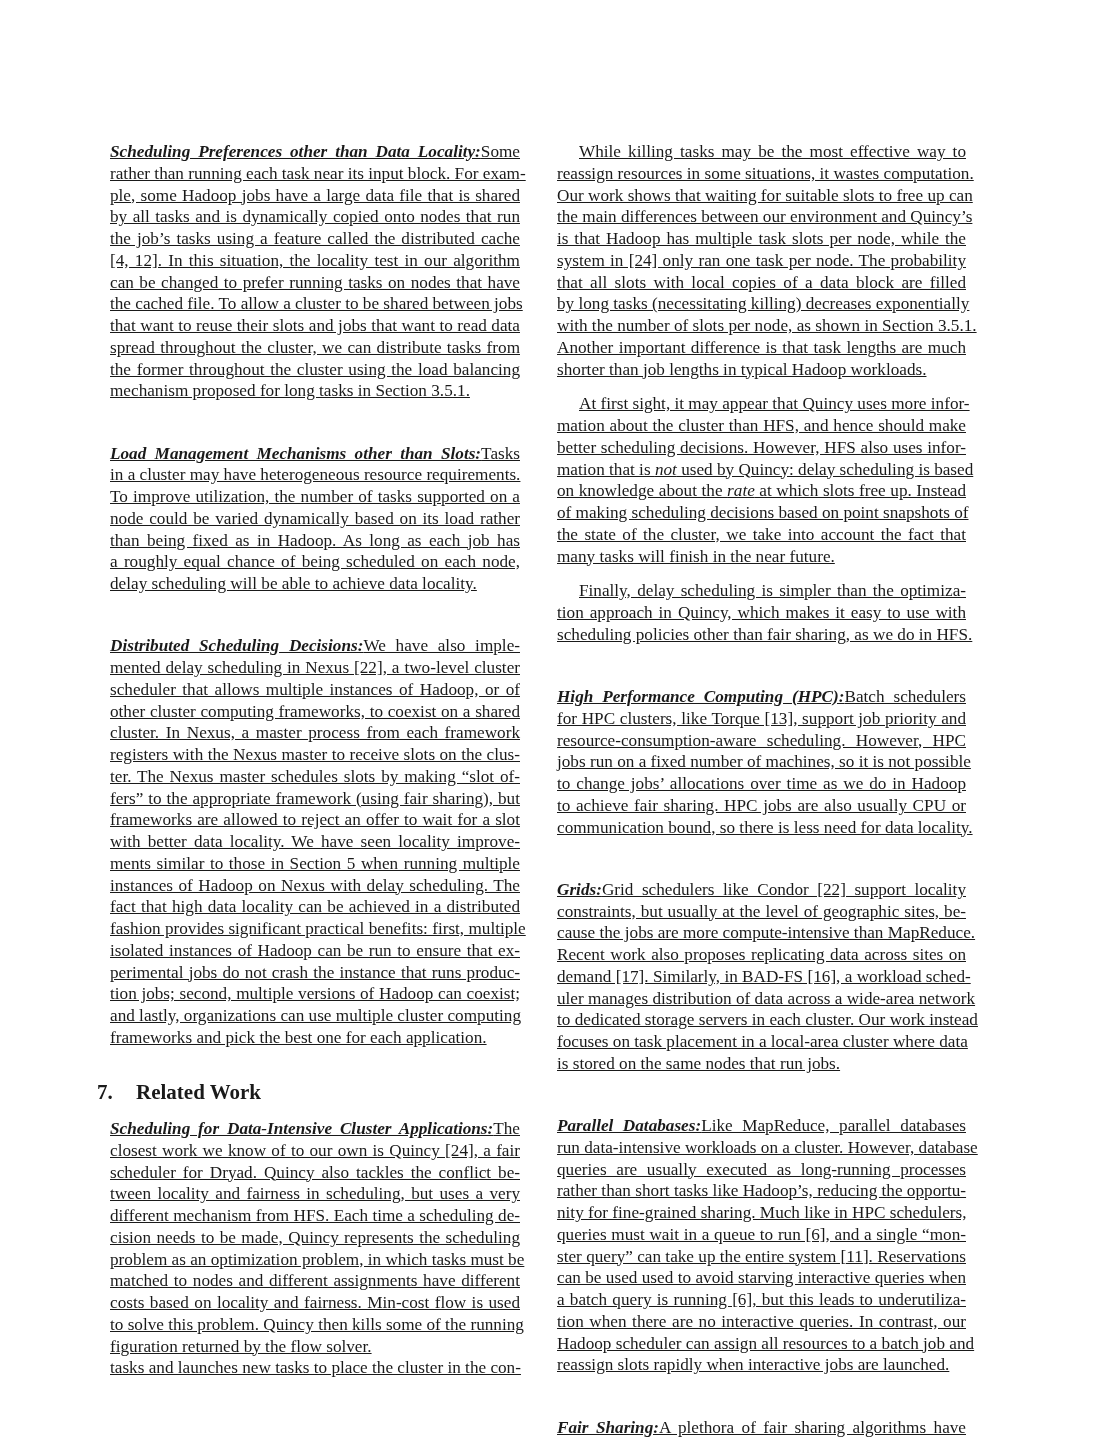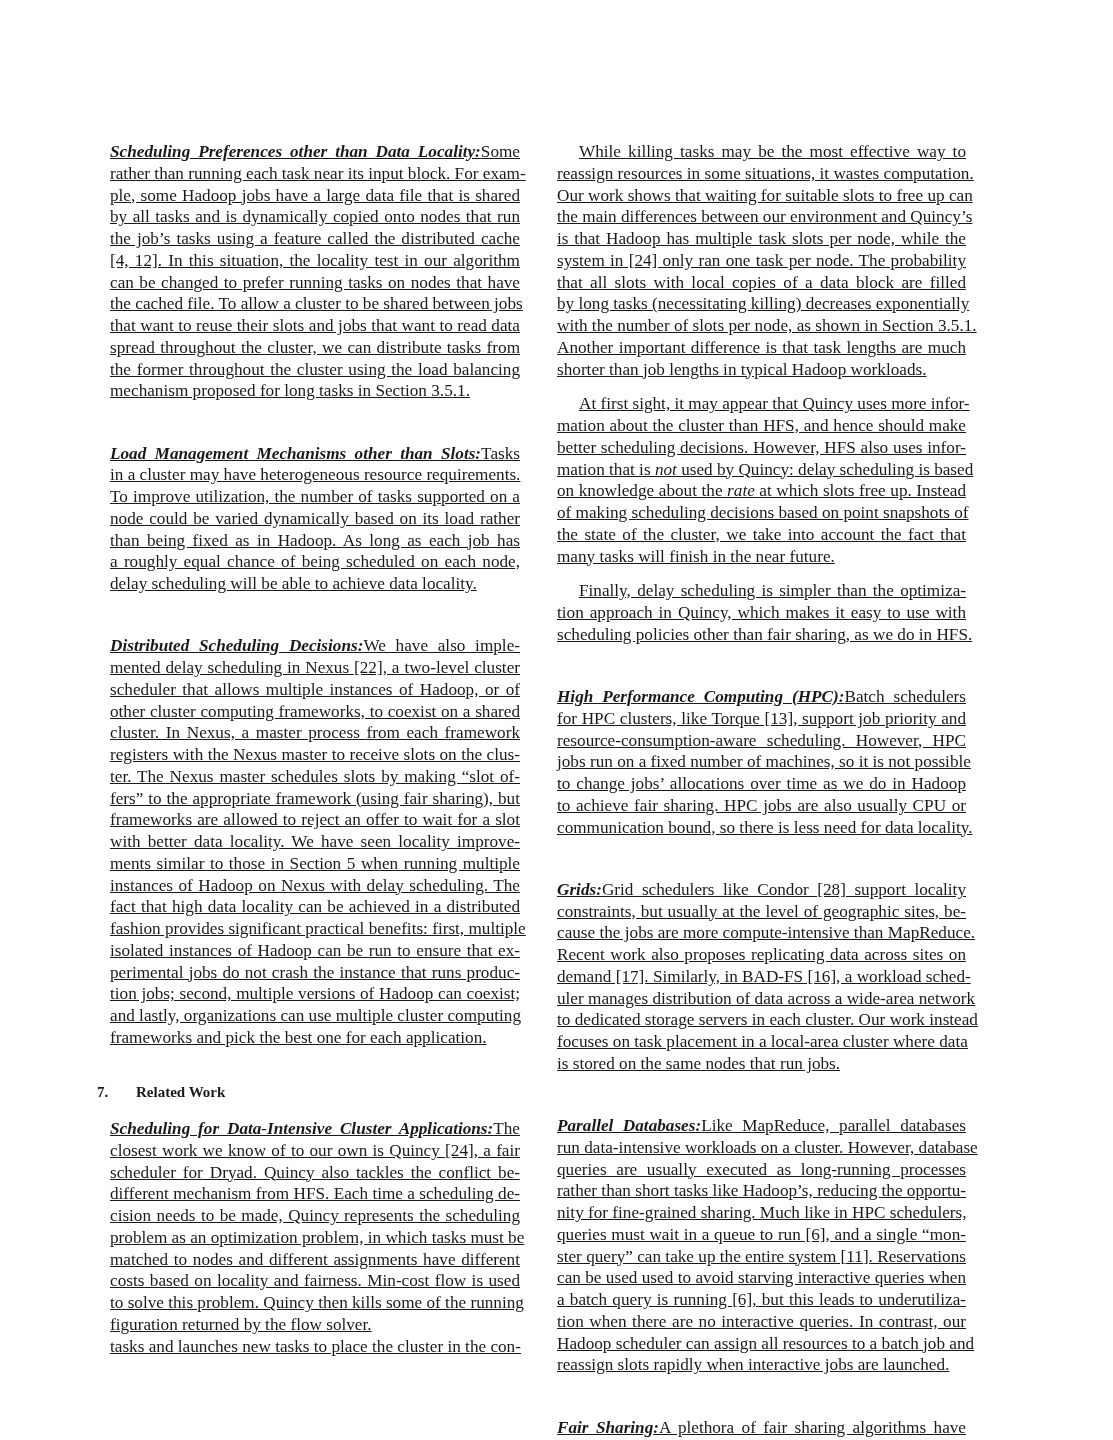--- a/index.html
+++ b/index.html
@@ -9,21 +9,21 @@
   .col-left { left: 97px; }
   .col-right { left: 544px; width: 435px; }
   .para { margin: 13px; text-decoration: underline; }
   .line { display: block; font-size: 17.2px; line-height: 21.75px; height: 21.75px;
           white-space: nowrap; text-align: justify; text-align-last: justify; }
   .line.last { text-align-last: left; }
   .line.indent { padding-left: 22px; }
   .gap { height: 14.5px; }
   .runhead { font-weight: bold; font-style: italic; }
   em { font-style: italic; }
-  .section-heading { font-weight: bold; font-size: 15px; line-height: 26px; height: 26px;
+  .section-heading { font-weight: bold; font-size: 21px; line-height: 26px; height: 26px;
                      margin: 3px 0 5px 0; white-space: nowrap; }
   .section-heading .num { display: inline-block; width: 39px; }
 </style>
 </head>
 <body>
 
 <div class="col col-left">
   <div class="para">
       <div class="line"><span class="runhead">Scheduling Preferences other than Data Locality:</span><span>Some</span></div>
       <div class="line">rather than running each task near its input block. For exam-</div>
@@ -71,20 +71,21 @@
       <div class="line last">frameworks and pick the best one for each application.</div>
     </div>
   <div class="gap"></div>
   <div class="section-heading">
     <span class="num">7.</span><span>Related Work</span>
   </div>
   <div class="para">
       <div class="line"><span class="runhead">Scheduling for Data-Intensive Cluster Applications:</span><span>The</span></div>
       <div class="line">closest work we know of to our own is Quincy [24], a fair</div>
       <div class="line">scheduler for Dryad. Quincy also tackles the conflict be-</div>
+      <div class="line">tween locality and fairness in scheduling, but uses a very</div>
       <div class="line">different mechanism from HFS. Each time a scheduling de-</div>
       <div class="line">cision needs to be made, Quincy represents the scheduling</div>
       <div class="line">problem as an optimization problem, in which tasks must be</div>
       <div class="line">matched to nodes and different assignments have different</div>
       <div class="line">costs based on locality and fairness. Min-cost flow is used</div>
       <div class="line">to solve this problem. Quincy then kills some of the running</div>
       <div class="line last">figuration returned by the flow solver.</div>
       <div class="line">tasks and launches new tasks to place the cluster in the con-</div>
     </div>
 </div>
@@ -123,21 +124,21 @@
       <div class="line"><span class="runhead">High Performance Computing (HPC):</span><span>Batch schedulers</span></div>
       <div class="line">for HPC clusters, like Torque [13], support job priority and</div>
       <div class="line">resource-consumption-aware scheduling. However, HPC</div>
       <div class="line">jobs run on a fixed number of machines, so it is not possible</div>
       <div class="line">to change jobs’ allocations over time as we do in Hadoop</div>
       <div class="line">to achieve fair sharing. HPC jobs are also usually CPU or</div>
       <div class="line last">communication bound, so there is less need for data locality.</div>
     </div>
   <div class="gap"></div>
   <div class="para">
-      <div class="line"><span class="runhead">Grids:</span><span>Grid schedulers like Condor [28] support locality</span></div>
+      <div class="line"><span class="runhead">Grids:</span><span>Grid schedulers like Condor [22] support locality</span></div>
       <div class="line">constraints, but usually at the level of geographic sites, be-</div>
       <div class="line">cause the jobs are more compute-intensive than MapReduce.</div>
       <div class="line">Recent work also proposes replicating data across sites on</div>
       <div class="line">demand [17]. Similarly, in BAD-FS [16], a workload sched-</div>
       <div class="line">uler manages distribution of data across a wide-area network</div>
       <div class="line">to dedicated storage servers in each cluster. Our work instead</div>
       <div class="line">focuses on task placement in a local-area cluster where data</div>
       <div class="line last">is stored on the same nodes that run jobs.</div>
     </div>
   <div class="gap"></div>

